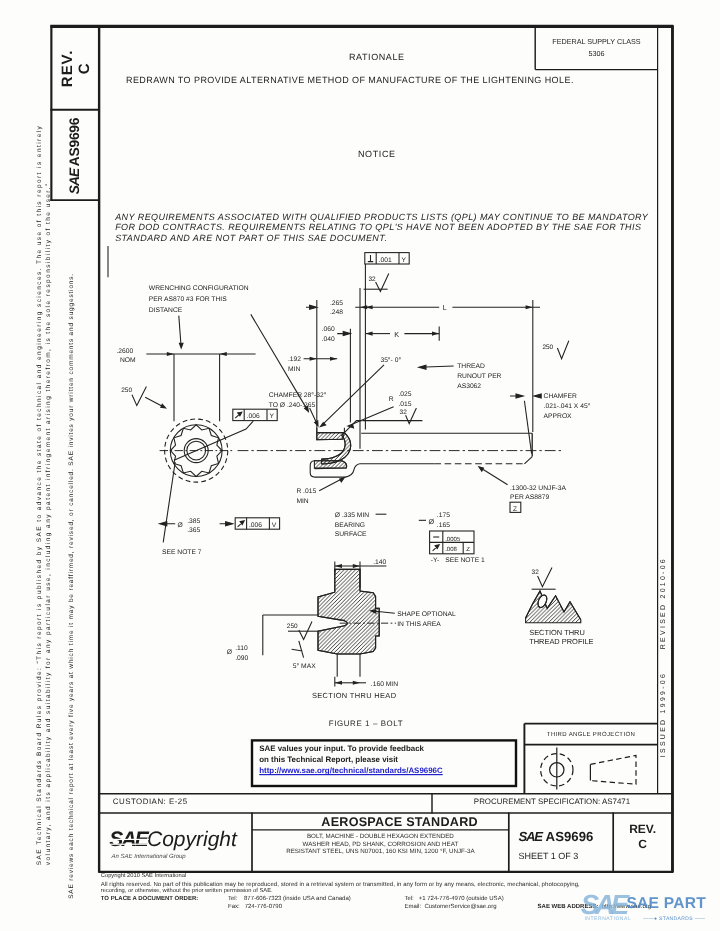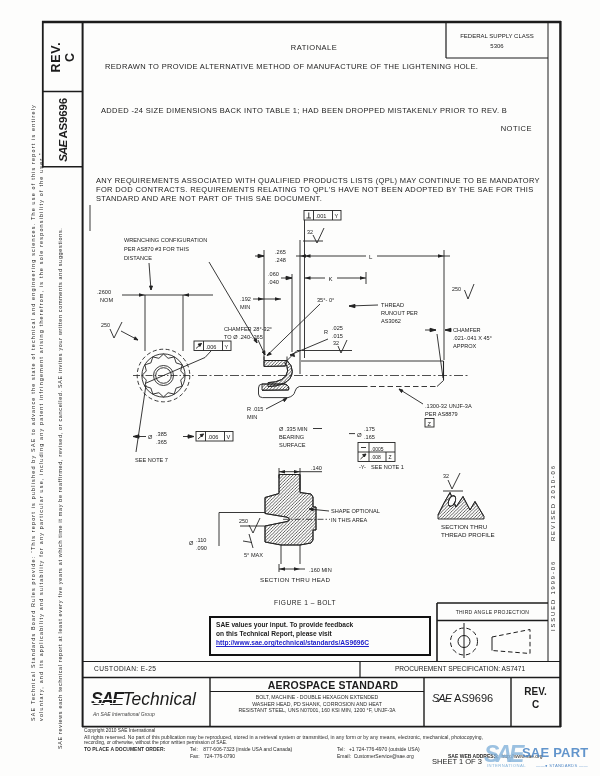--- a/index.html
+++ b/index.html
@@ -65,26 +65,25 @@
   <div class="abs cap" style="left:50%;top:50%;transform:translate(-50%,-50%) rotate(-90deg);font-size:11.5px;font-weight:bold;"><span style="font-style:italic;letter-spacing:-0.8px;">SAE</span><span style="letter-spacing:-0.2px;"> AS9696</span></div>
 </div>
 
 <div class="abs cap" style="left:446px;top:31px;width:102px;text-align:center;font-size:6px;line-height:10px;">FEDERAL SUPPLY CLASS<br>5306</div>
 
 <div class="abs cap" style="left:105px;top:62px;font-size:7.5px;letter-spacing:0.35px;">REDRAWN TO PROVIDE ALTERNATIVE METHOD OF MANUFACTURE OF THE LIGHTENING HOLE.</div>
 
 <div class="abs cap" style="left:96px;top:43px;width:436px;text-align:center;font-size:7.5px;letter-spacing:0.5px;">RATIONALE</div>
 
 
-<div class="abs cap" style="left:101px;top:106px;font-size:7.5px;letter-spacing:0.35px;">ADDED -24 SIZE DIMENSIONS BACK INTO TABLE 1; HAD BEEN DROPPED MISTAKENLY PRIOR TO REV. B</div>
-
-<div class="abs cap" style="left:96px;top:124px;width:436px;text-align:right;font-size:7.5px;letter-spacing:0.5px;">NOTICE</div>
-
-
-<div class="abs cap" style="left:96px;top:176px;font-size:7.5px;letter-spacing:0.35px;line-height:9px;">ANY REQUIREMENTS ASSOCIATED WITH QUALIFIED PRODUCTS LISTS (QPL) MAY CONTINUE TO BE MANDATORY<br>FOR DOD CONTRACTS. REQUIREMENTS RELATING TO QPL'S HAVE NOT BEEN ADOPTED BY THE SAE FOR THIS<br>STANDARD AND ARE NOT PART OF THIS SAE DOCUMENT.</div>
+
+<div class="abs cap" style="left:96px;top:124px;width:436px;text-align:center;font-size:7.5px;letter-spacing:0.5px;">NOTICE</div>
+
+
+<div class="abs cap" style="left:96px;top:176px;font-size:7.5px;letter-spacing:0.35px;line-height:9px;font-style:italic;">ANY REQUIREMENTS ASSOCIATED WITH QUALIFIED PRODUCTS LISTS (QPL) MAY CONTINUE TO BE MANDATORY<br>FOR DOD CONTRACTS. REQUIREMENTS RELATING TO QPL'S HAVE NOT BEEN ADOPTED BY THE SAE FOR THIS<br>STANDARD AND ARE NOT PART OF THIS SAE DOCUMENT.</div>
 
 <div class="abs cap" style="left:30px;top:721px;transform:rotate(-90deg);transform-origin:0 0;font-size:5.4px;letter-spacing:1.2px;line-height:7.5px;">SAE Technical Standards Board Rules provide: “This report is published by SAE to advance the state of technical and engineering sciences. The use of this report is entirely<br>voluntary, and its applicability and suitability for any particular use, including any patent infringement arising therefrom, is the sole responsibility of the user.”</div>
 
 <div class="abs cap" style="left:57px;top:749px;transform:rotate(-90deg);transform-origin:0 0;font-size:5.4px;letter-spacing:0.7px;">SAE reviews each technical report at least every five years at which time it may be reaffirmed, revised, or cancelled. SAE invites your written comments and suggestions.</div>
 
 <div class="abs cap" style="left:550px;top:541px;transform:rotate(-90deg);transform-origin:0 0;font-size:5.8px;letter-spacing:1.9px;">REVISED 2010-06</div>
 
 <div class="abs cap" style="left:550px;top:631px;transform:rotate(-90deg);transform-origin:0 0;font-size:5.8px;letter-spacing:1.9px;">ISSUED 1999-06</div>
 
 <svg class="abs" style="left:0;top:0;" width="600" height="776" viewBox="0 0 600 776" font-family="Liberation Sans, sans-serif">
@@ -454,34 +453,34 @@
 
     <path d="M 55 16 L 93 8.5 L 93 32.5 L 55 29.5" stroke-dasharray="4.5 2.8"></path>
     <line x1="55" y1="16" x2="55" y2="29.5"></line>
   </g>
 </svg>
 
 <div class="abs cap" style="left:94px;top:665px;font-size:6.6px;letter-spacing:0.4px;">CUSTODIAN: E-25</div>
 
 <div class="abs cap" style="left:360px;top:665px;width:200px;text-align:center;font-size:6.6px;">PROCUREMENT SPECIFICATION: AS7471</div>
 
-<div class="abs cap" style="left:91px;top:689px;font-size:17.5px;"><span style="font-weight:bold;font-style:italic;letter-spacing:-1.5px;">SAE</span><span style="font-style:italic;letter-spacing:0px;">Technical</span></div>
+<div class="abs cap" style="left:91px;top:689px;font-size:17.5px;"><span style="font-weight:bold;font-style:italic;letter-spacing:-1.5px;">SAE</span><span style="font-style:italic;letter-spacing:0px;">Copyright</span></div>
 
 <div class="abs" style="left:91px;top:698.5px;width:33px;height:1.2px;background:#fff;"></div>
 <div class="abs" style="left:91px;top:702.5px;width:33px;height:1.2px;background:#fff;"></div>
 
 <div class="abs cap" style="left:93px;top:711px;font-size:5px;font-style:italic;color:#444;">An SAE International Group</div>
 
 <div class="abs cap" style="left:210px;top:679px;width:246px;text-align:center;font-size:10.5px;font-weight:bold;letter-spacing:0.2px;">AEROSPACE STANDARD</div>
 
 <div class="abs" style="left:212px;top:694px;width:210px;text-align:center;font-size:5.2px;line-height:6.6px;color:#2a2a2a;">BOLT, MACHINE - DOUBLE HEXAGON EXTENDED<br>WASHER HEAD, PD SHANK, CORROSION AND HEAT<br>RESISTANT STEEL, UNS N07001, 160 KSI MIN, 1200 °F, UNJF-3A</div>
 
-<div class="abs cap" style="left:432px;top:692px;font-size:11px;font-weight:normal;"><span style="font-style:italic;letter-spacing:-1px;">SAE</span>&nbsp;AS9696</div>
-
-<div class="abs cap" style="left:432px;top:709px;font-size:7.5px;margin-top:48px;">SHEET 1 OF 3</div>
+<div class="abs cap" style="left:432px;top:692px;font-size:11px;font-weight:bold;"><span style="font-style:italic;letter-spacing:-1px;">SAE</span>&nbsp;AS9696</div>
+
+<div class="abs cap" style="left:432px;top:709px;font-size:7.5px;">SHEET 1 OF 3</div>
 
 <div class="abs cap" style="left:511px;top:686px;width:49px;text-align:center;font-size:10px;font-weight:bold;line-height:12.5px;">REV.<br>C</div>
 
 <div class="abs cap" style="left:84px;top:728px;font-size:4.8px;color:#2a2a2a;">Copyright 2010 SAE International</div>
 
 <div class="abs cap" style="left:84px;top:734px;font-size:5px;letter-spacing:0.05px;color:#2a2a2a;">All rights reserved. No part of this publication may be reproduced, stored in a retrieval system or transmitted, in any form or by any means, electronic, mechanical, photocopying,</div>
 
 <div class="abs cap" style="left:84px;top:740px;font-size:4.8px;color:#2a2a2a;">recording, or otherwise, without the prior written permission of SAE.</div>
 
 <div class="abs cap" style="left:84px;top:746px;font-size:5px;color:#2a2a2a;"><b>TO PLACE A DOCUMENT ORDER:</b></div>

